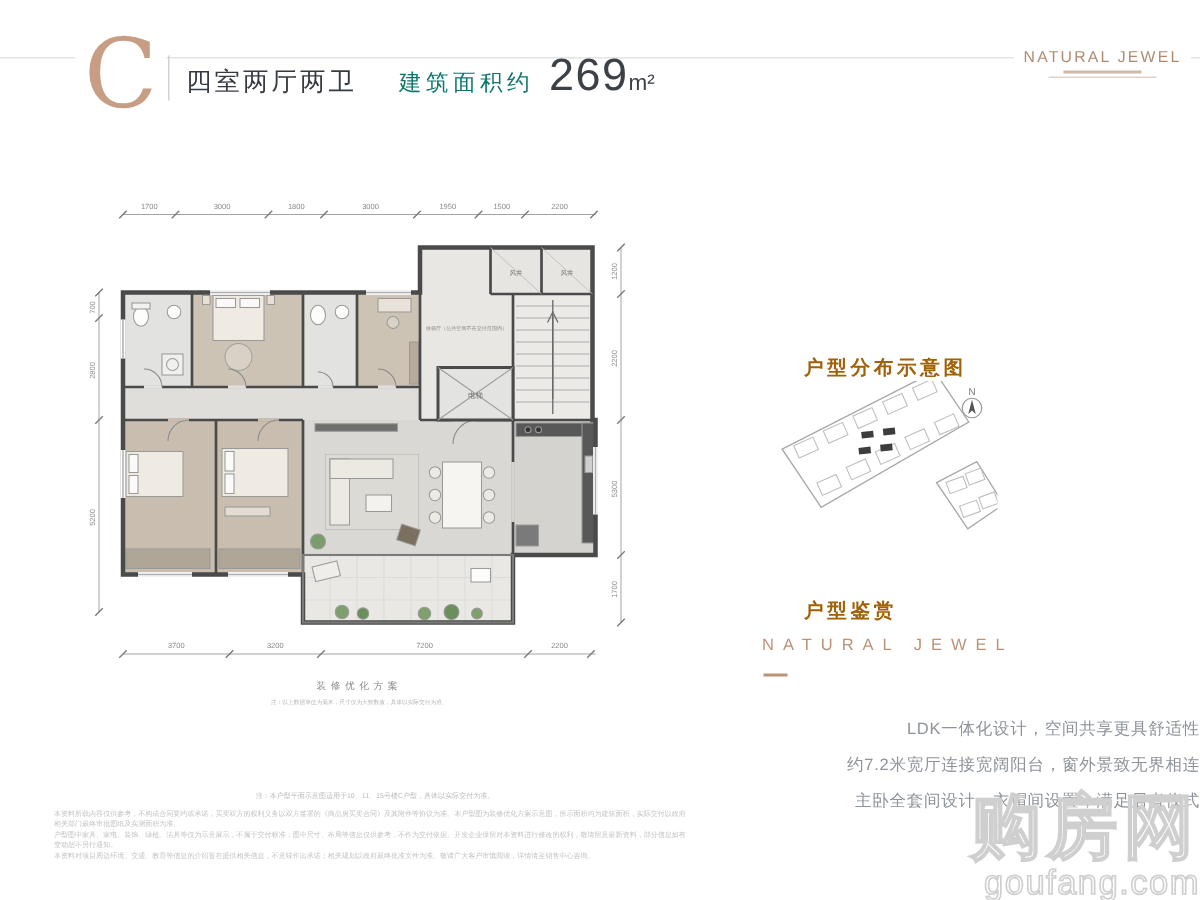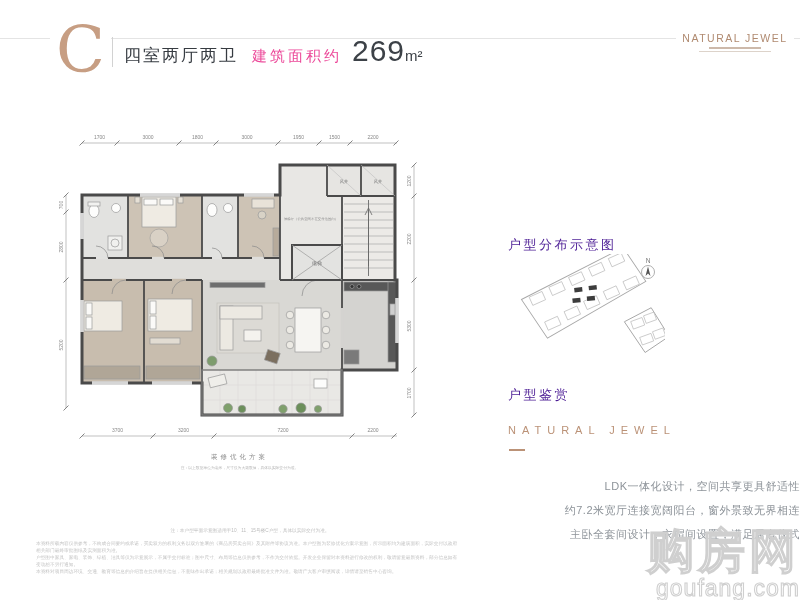--- a/index.html
+++ b/index.html
@@ -4,28 +4,28 @@
 <style>
   html,body{margin:0;padding:0;background:#fff;}
   #stage{position:relative;width:800px;height:600px;background:#ffffff;overflow:hidden;
          font-family:"Liberation Sans","DejaVu Sans",sans-serif;color:#3a4046;}
   .hline{position:absolute;left:0;right:0;top:38px;height:1px;background:#e4e4e4;}
   .type-letter{position:absolute;left:50px;top:18px;font-family:"DejaVu Serif",serif;
     font-size:64px;line-height:64px;color:#c79e83;background:#fff;padding:0 6px;}
   .vdivider{position:absolute;left:112px;top:37px;width:1px;height:30px;background:#d2d2d2;}
   .title-row{position:absolute;left:124px;top:34px;display:flex;align-items:baseline;}
   .t-rooms{font-size:17px;font-weight:normal;color:#363b41;letter-spacing:2px;}
-  .t-arealabel{font-size:15px;color:#ec4899;letter-spacing:3px;margin-left:14px;}
+  .t-arealabel{font-size:15px;color:#0f766e;letter-spacing:3px;margin-left:28px;}
   .t-areanum{font-size:30px;color:#3c4147;margin-left:10px;letter-spacing:1px;}
   .t-areaunit{font-size:15px;color:#3c4147;text-align:right;}
   .logo{position:absolute;left:676px;top:30px;width:118px;text-align:center;background:#fff;padding:2px 0;}
   .logo-main{font-size:10.5px;letter-spacing:1.5px;color:#b08a70;white-space:nowrap;}
   .logo-bar1{width:52px;height:2px;background:#cdb9aa;margin:3px auto 0;}
   .logo-bar2{width:72px;height:1px;background:#ddd3ca;margin:2px auto 0;}
-  .side-title{position:absolute;font-size:13px;font-weight:normal;color:#4c1d95;letter-spacing:2.5px;}
+  .side-title{position:absolute;font-size:13px;font-weight:bold;color:#a16207;letter-spacing:2.5px;margin-left:28px;}
   .side-brand{position:absolute;left:508px;top:424px;font-size:11px;letter-spacing:6px;color:#bb9277;white-space:nowrap;}
   .side-dash{position:absolute;left:509px;top:449px;width:16px;height:2px;background:#bb9277;}
   .side-desc{position:absolute;left:508px;top:474px;width:292px;}
   .side-desc div{font-size:11px;color:#8d9399;letter-spacing:0.5px;line-height:24px;white-space:nowrap;text-align:right;}
   .watermark{position:absolute;left:636px;top:526px;width:164px;text-align:right;pointer-events:none;}
   .wm-cn{font-size:47px;font-weight:bold;letter-spacing:4px;color:rgba(255,255,255,0.25);
     -webkit-text-stroke:1.3px #cfcfcf;line-height:50px;white-space:nowrap;}
   .wm-en{font-size:23px;font-weight:normal;letter-spacing:1px;color:rgba(255,255,255,0.25);
     -webkit-text-stroke:1.1px #cfcfcf;line-height:24px;white-space:nowrap;}
   .footer-note{position:absolute;left:30px;top:527px;width:440px;text-align:center;
@@ -306,21 +306,21 @@
       <path d="M0 4 L30 0 L37 33 L9 40 Z" fill="#ffffff" stroke="#a8a8a8" stroke-width="0.9"></path>
       <g fill="none" stroke="#bdbdbd" stroke-width="0.7">
         <rect x="6" y="6" width="12" height="8"></rect>
           <rect x="20" y="5" width="11" height="8"></rect>
         <rect x="9" y="24" width="12" height="8"></rect>
           <rect x="23" y="23" width="11" height="8"></rect>
       </g>
     </g>
   </svg>
 
-  <div class="side-title" style="left:508px;top:386px;">户型鉴赏</div>
+  <div class="side-title" style="left:508px;top:398px;">户型鉴赏</div>
   <div class="side-brand">NATURAL JEWEL</div>
   <div class="side-dash"></div>
 
   <div class="side-desc">
     <div>LDK一体化设计，空间共享更具舒适性</div>
     <div>约7.2米宽厅连接宽阔阳台，窗外景致无界相连</div>
     <div>主卧全套间设计，衣帽间设置，满足居者仪式</div>
   </div>
 
   <div class="footer-note">注：本户型平面示意图适用于10、11、15号楼C户型，具体以实际交付为准。</div>

